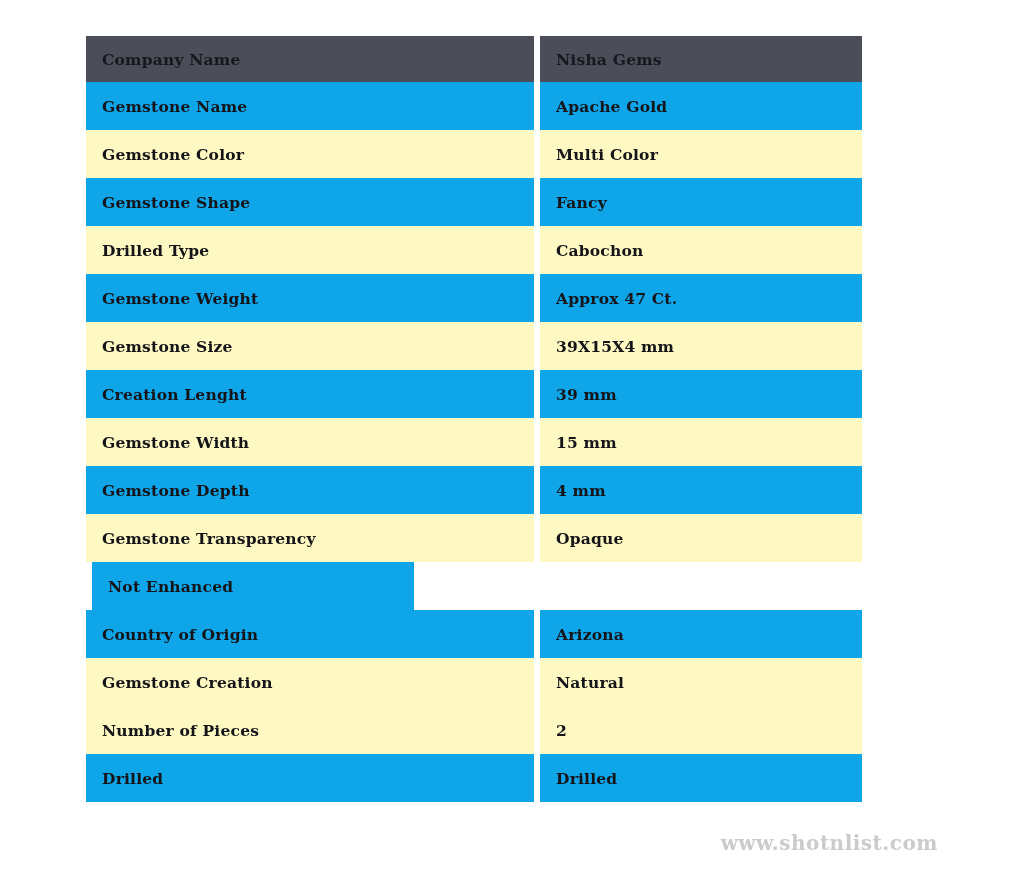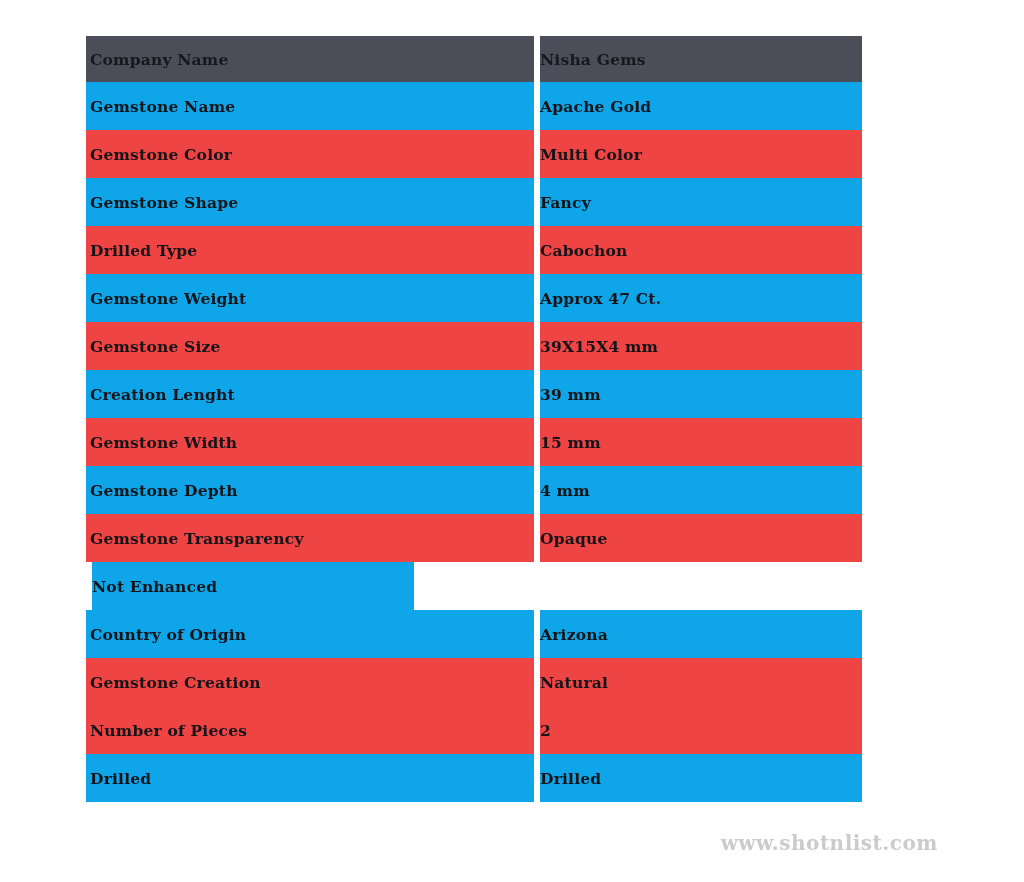--- a/index.html
+++ b/index.html
@@ -23,33 +23,34 @@
   .cell {
     display: flex;
     align-items: center;
     font-weight: bold;
     font-size: 15.5px;
     color: #141419;
     letter-spacing: 0.2px;
   }
   .cell.label {
     width: 448px;
-    padding-left: 4px;
+    padding-left: 16px;
   }
   .col-gap {
     width: 6px;
     flex: 0 0 6px;
     background: #ffffff;
   }
   .cell.value {
     width: 322px;
+    padding-left: 16px;
   }
   .row.header .cell { background: #4b4e59; color: #17181d; }
   .row.odd  .cell { background: #0ea5e9; }
-  .row.even .cell { background: #ef4444; }
+  .row.even .cell { background: #fef9c3; }
   .watermark {
     position: absolute;
     left: 86px; top: 831px;
     width: 852px;
     text-align: right;
     font-weight: bold;
     font-size: 20px;
     color: #cbcbcb;
     letter-spacing: 0.5px;
   }

